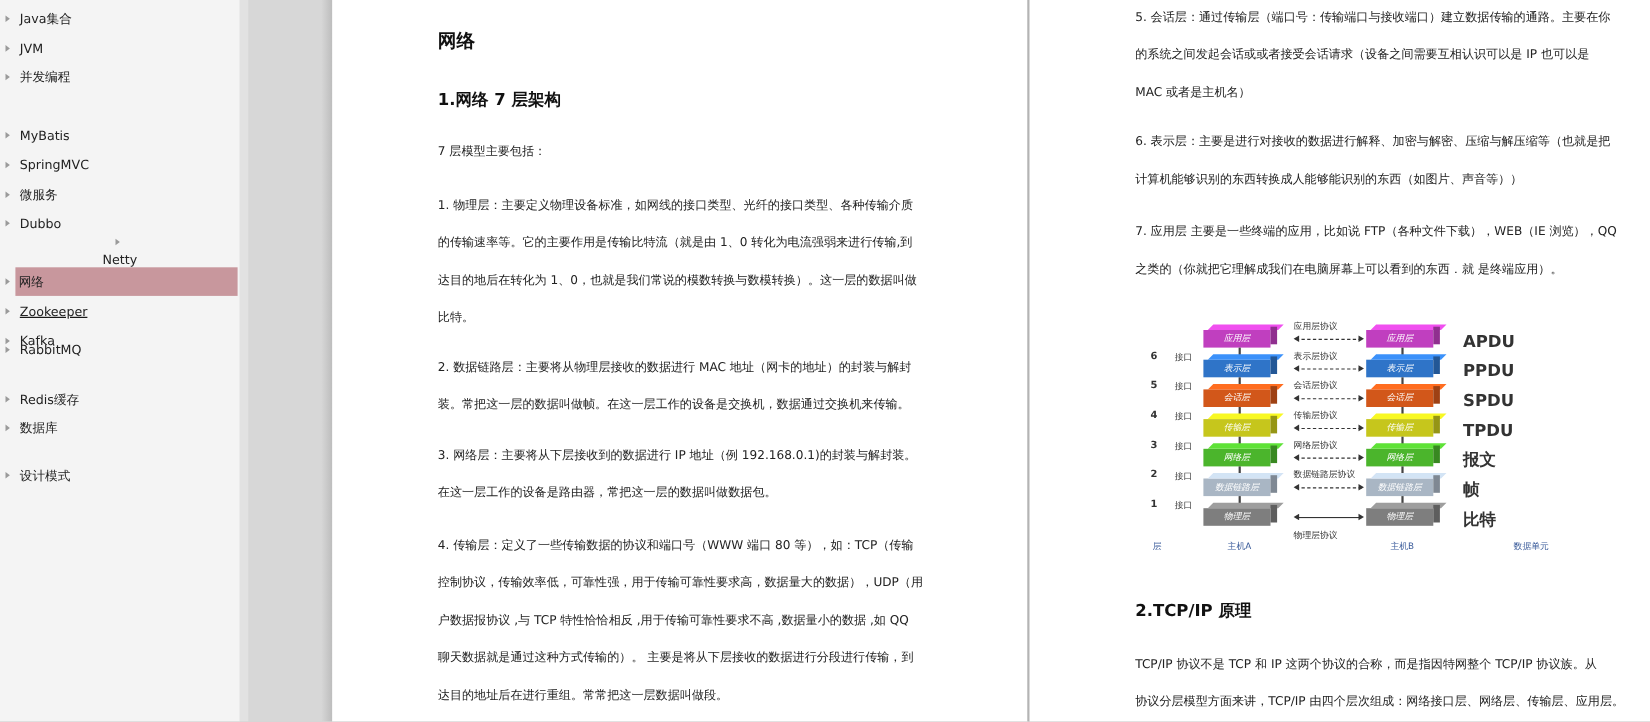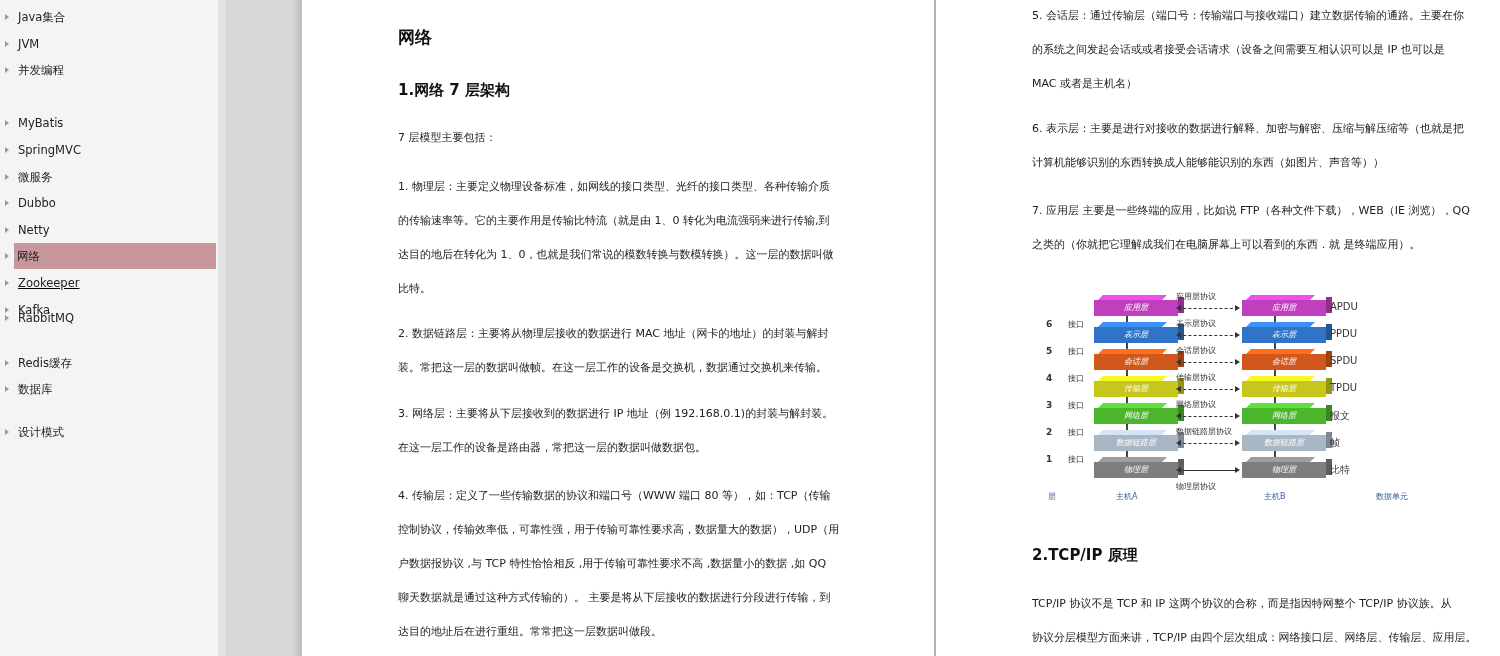--- a/index.html
+++ b/index.html
@@ -50,33 +50,33 @@
   .h1 { position:absolute; font-weight:bold; font-size:17px; color:#111; }
   .h2 { position:absolute; font-weight:bold; font-size:15px; color:#111; }
   .p {
     position:absolute; font-size:11px; color:#222; line-height:34px; white-space:nowrap;
   }
   .p .line { display:block; height:34px; }
 
   
   .diagram { position:absolute; left:1036px; top:284px; width:356px; height:216px; }
   .layer {
-    position:absolute; width:84px; height:16px; font-size:8px; color:#fff;
+    position:absolute; width:61px; height:16px; font-size:8px; color:#fff;
     text-align:center; line-height:16px; font-style:italic;
   }
   .layer::before {
     content:""; position:absolute; left:4px; top:-5px; width:64px; height:5px;
     background:inherit; filter:brightness(1.25); transform:skewX(-45deg); transform-origin:bottom left;
   }
   .layer::after {
     content:""; position:absolute; right:-6px; top:-3px; width:6px; height:16px;
     background:inherit; filter:brightness(0.75);
   }
   .lbl { position:absolute; font-size:8px; color:#333; white-space:nowrap; }
-  .pdu { position:absolute; font-size:10px; color:#333; font-weight:normal; }
+  .pdu { position:absolute; font-size:15px; color:#333; font-weight:bold; }
   .arrow { position:absolute; height:0; border-top:1px dashed #333; width:60px; }
   .arrow.solid { border-top-style:solid; }
   .arrow::before, .arrow::after { content:""; position:absolute; top:-4px; border-top:3.5px solid transparent; border-bottom:3.5px solid transparent; }
   .arrow::before { left:-2px; border-right:5px solid #333; }
   .arrow::after { right:-2px; border-left:5px solid #333; }
   .vlink { position:absolute; width:2px; height:7px; background:#444; }
 </style>
 </head>
 <body>
 
@@ -102,21 +102,21 @@
       <span class="label">SpringMVC</span>
     </div>
     <div class="nav-item" style="top: 163.6px;">
       <span class="tri"></span>
       <span class="label">微服务</span>
     </div>
     <div class="nav-item" style="top: 190.2px;">
       <span class="tri"></span>
       <span class="label">Dubbo</span>
     </div>
-    <div class="nav-item" style="top: 216.8px;">
+    <div class="nav-item" style="top: 216.8px; flex-direction: column;">
       <span class="tri"></span>
       <span class="label">Netty</span>
     </div>
     <div class="nav-item active" style="top: 243.4px;">
       <span class="tri"></span>
       <span class="label">网络</span>
     </div>
     <div class="nav-item" style="top: 270px; text-decoration: underline;">
       <span class="tri"></span>
       <span class="label">Zookeeper</span>

